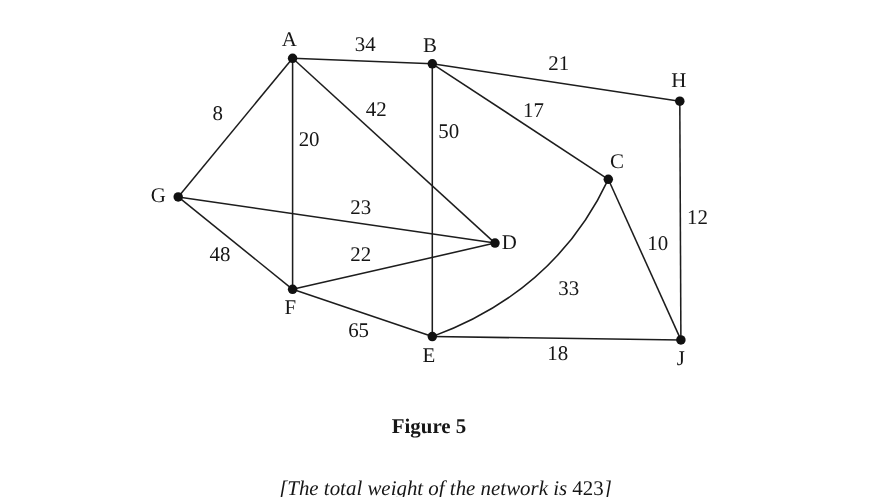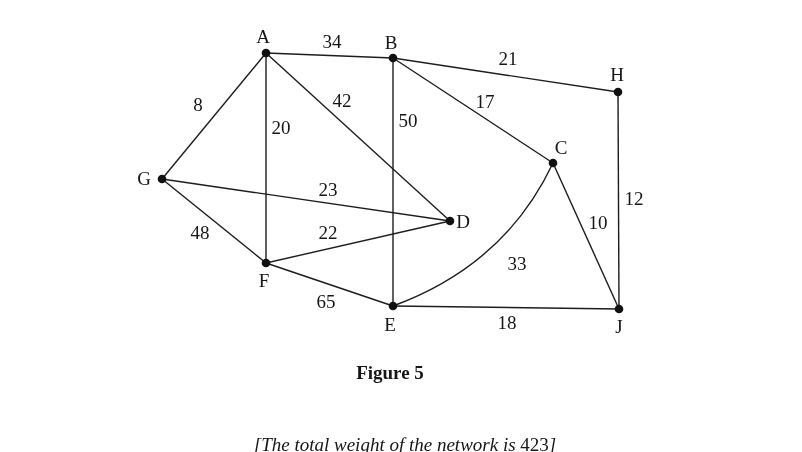--- a/index.html
+++ b/index.html
@@ -20,21 +20,21 @@
     left: 0;
     top: 0;
   }
   #graph-svg text {
     font-family: "Liberation Serif", serif;
     font-size: 19px;
     fill: #161616;
   }
   .figure-caption {
     position: absolute;
-    top: 362px;
+    top: 378px;
     left: 290px;
     width: 200px;
     text-align: center;
     font-size: 19px;
     font-weight: bold;
     color: #161616;
   }
   .figure-note {
     position: absolute;
     top: 414px;

